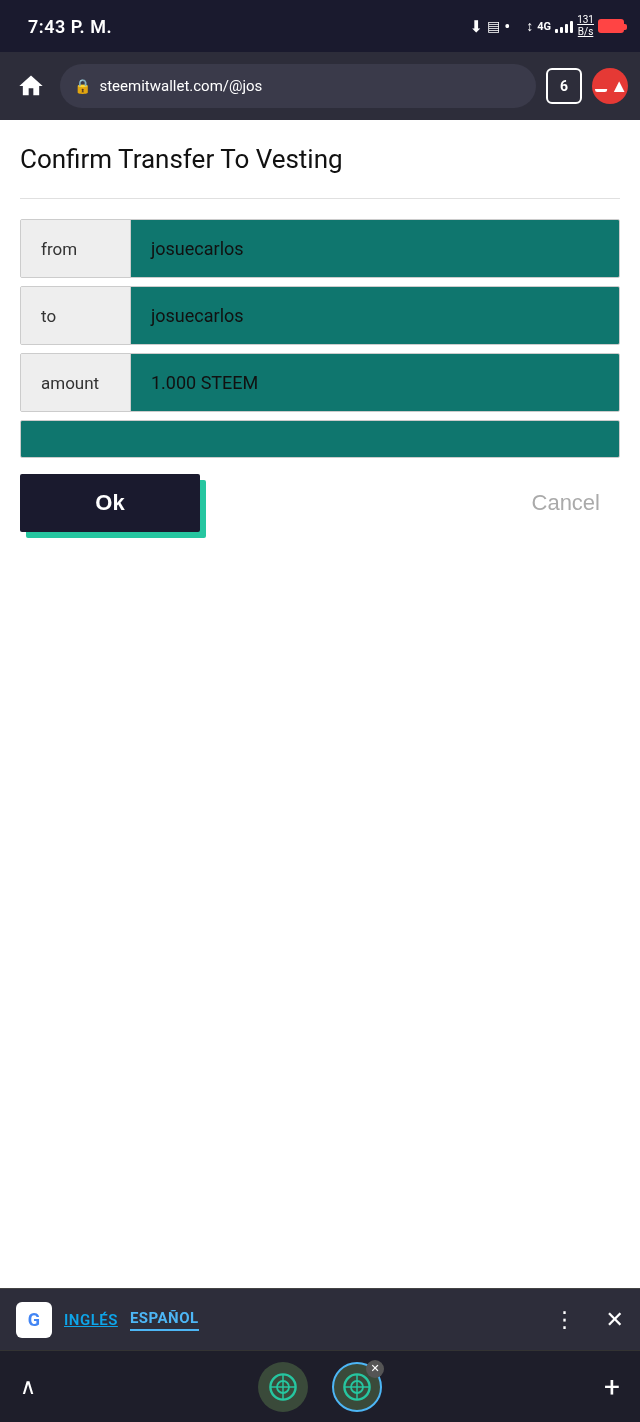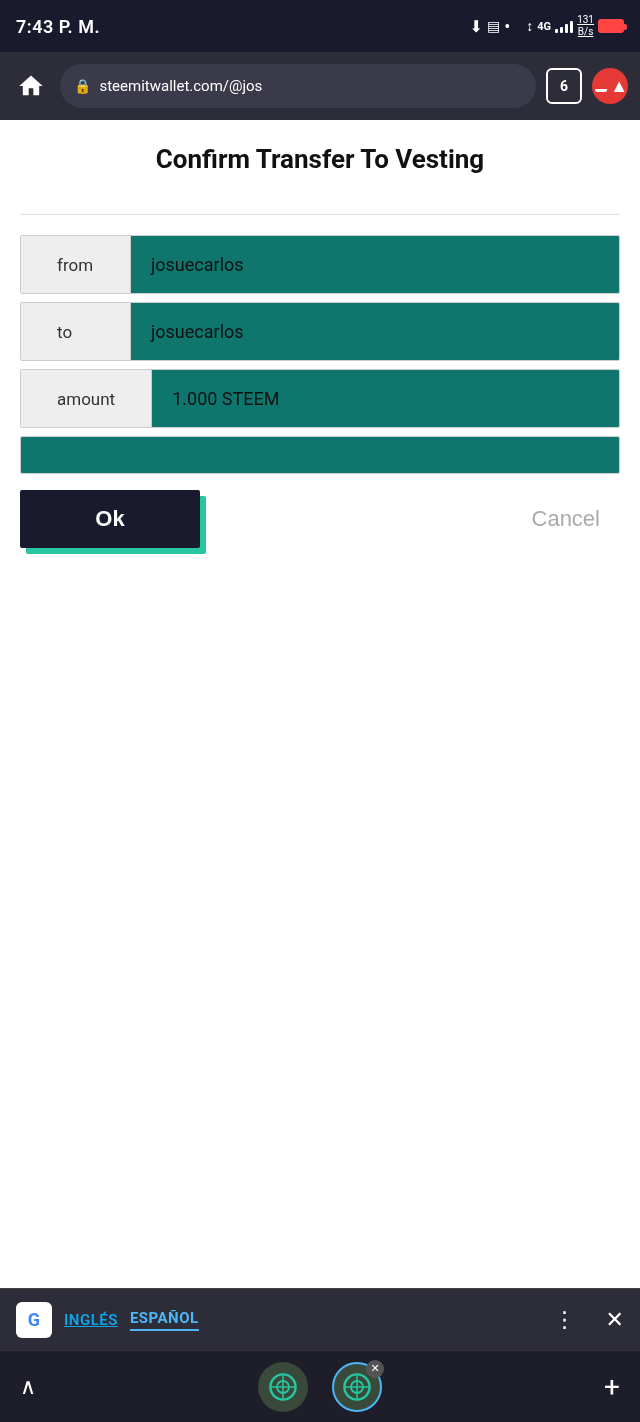--- a/index.html
+++ b/index.html
@@ -19,20 +19,21 @@
       display: flex;
       align-items: center;
       justify-content: space-between;
       padding: 0 16px;
       color: #fff;
     }
     .status-bar .time {
       font-size: 18px;
       font-weight: 600;
       letter-spacing: 0.5px;
+      margin-left: 12px;
     }
     .status-icon-group {
       display: flex;
       align-items: center;
       gap: 4px;
     }
     .battery-icon {
       width: 26px;
       height: 14px;
       border: 2px solid #ff4444;
@@ -125,42 +126,41 @@
     .up-btn svg { width: 20px; height: 20px; fill: #fff; }
 
     
     .page-content {
       background: #fff;
       padding: 24px 20px;
       min-height: 780px;
     }
     .page-title {
       font-size: 26px;
-      font-weight: 700;
+      font-weight: 400;
       color: #111;
-      margin-bottom: 40px;
-      text-align: center;
+      margin-bottom: 24px;
     }
     .divider {
       height: 1px;
       background: #e0e0e0;
       margin-bottom: 20px;
     }
     .field-wrapper {
       border: 1.5px solid #ccc;
       border-radius: 2px;
       display: flex;
       width: 100%;
       margin-bottom: 8px;
       background: #f5f5f5;
       overflow: hidden;
     }
     .field-label {
       background: #eee;
-      padding: 18px 36px;
+      padding: 18px 20px;
       font-size: 17px;
       color: #333;
       min-width: 110px;
       border-right: 1.5px solid #ccc;
       display: flex;
       align-items: center;
     }
     .field-value {
       padding: 18px 20px;
       font-size: 18px;

